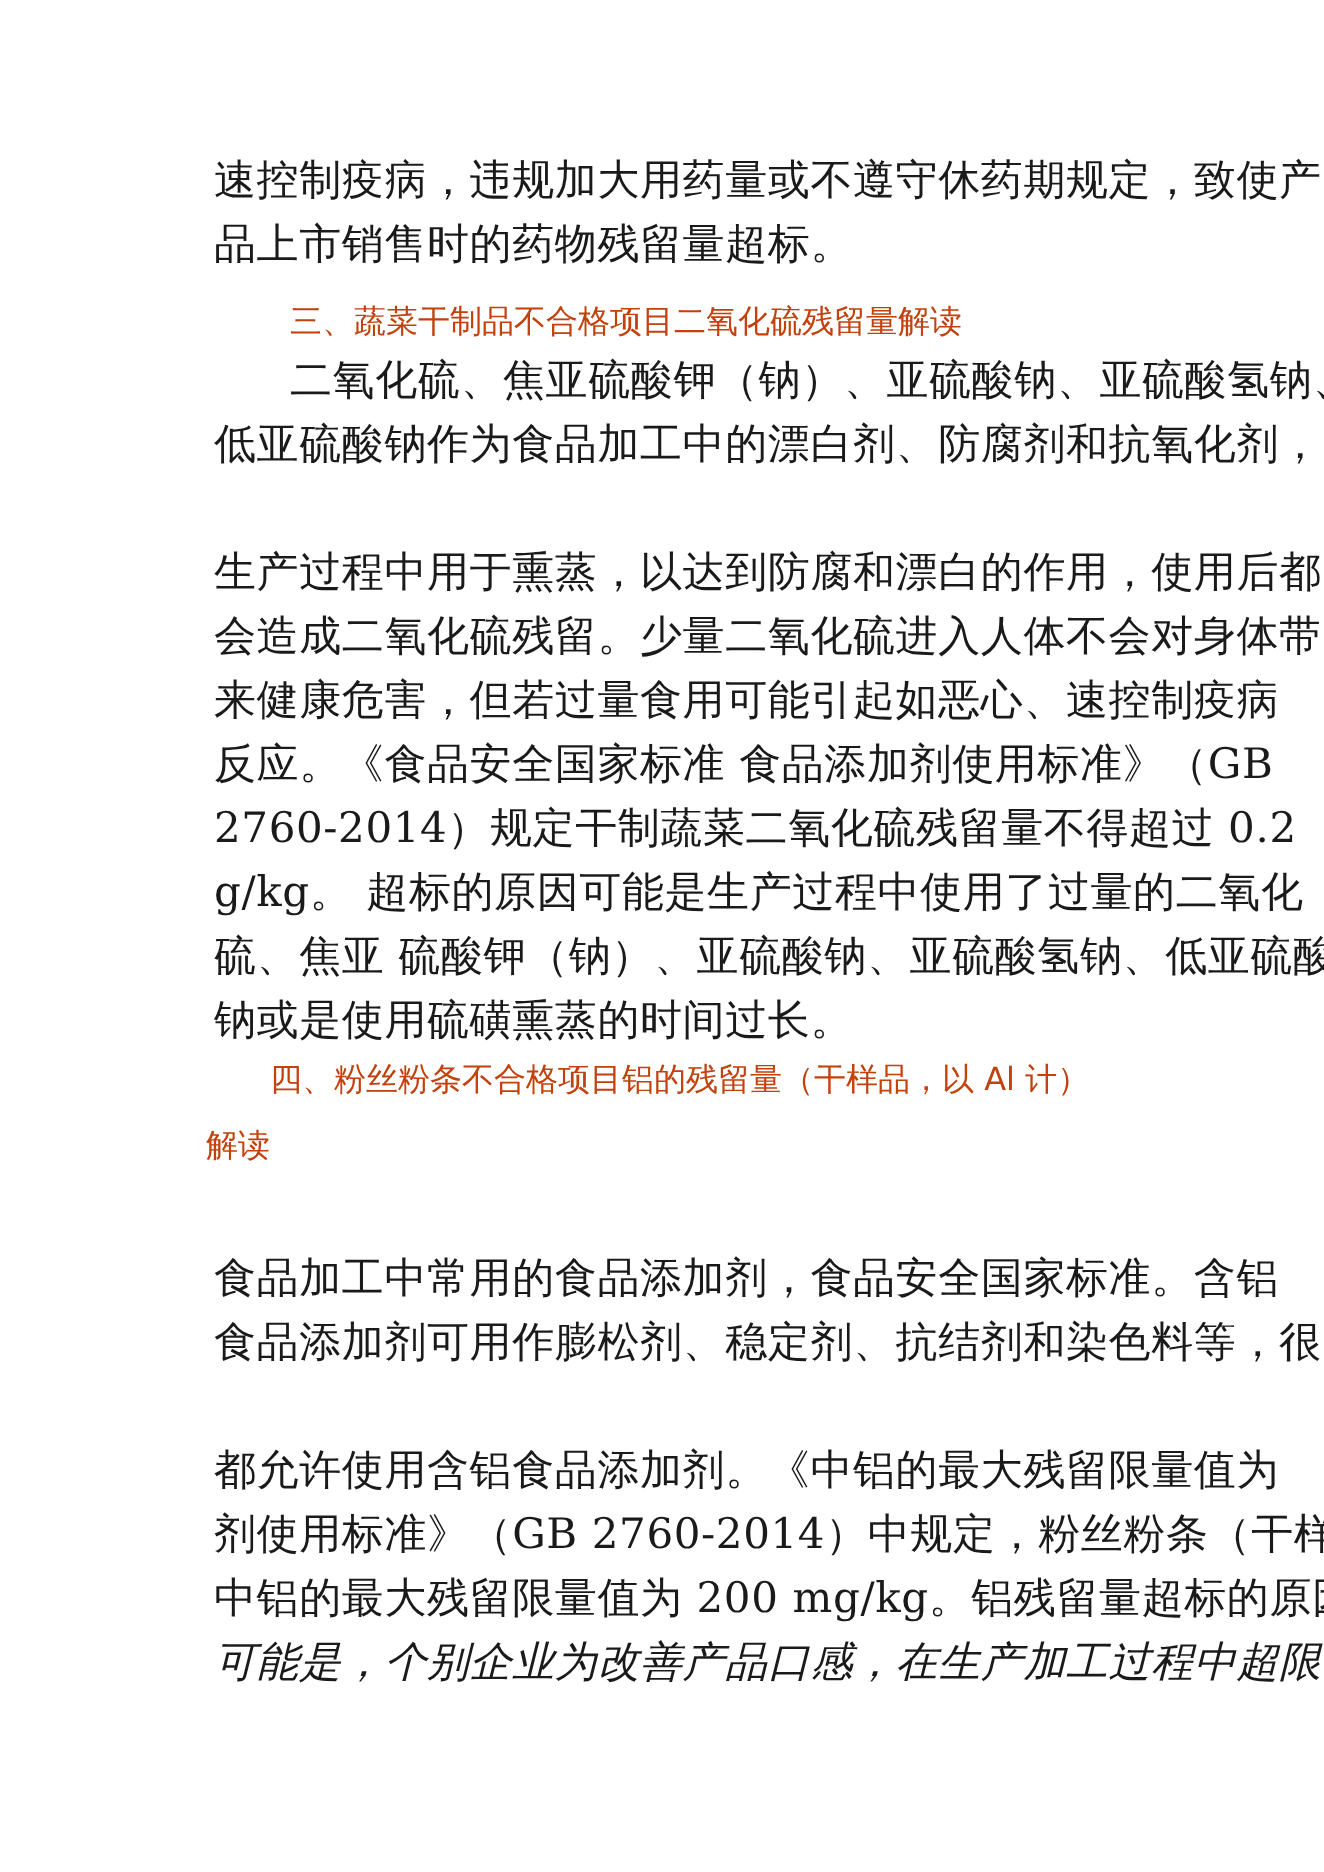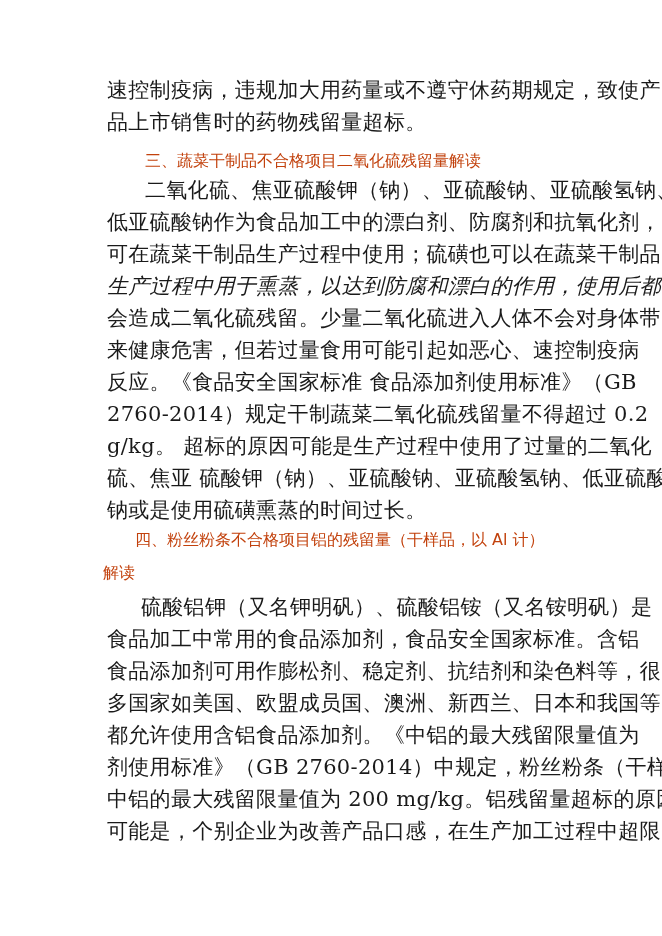--- a/index.html
+++ b/index.html
@@ -34,35 +34,32 @@
 
 <div class="page">
 
   <div class="line" style="top:78px;">速控制疫病，违规加大用药量或不遵守休药期规定，致使产</div>
   <div class="line last" style="top:110px;">品上市销售时的药物残留量超标。</div>
 
   <div class="heading" style="left:145px; top:149px;">三、蔬菜干制品不合格项目二氧化硫残留量解读</div>
 
   <div class="line" style="left:145px; width:418px; top:178px;">二氧化硫、焦亚硫酸钾（钠）、亚硫酸钠、亚硫酸氢钠、</div>
   <div class="line" style="top:210px;">低亚硫酸钠作为食品加工中的漂白剂、防腐剂和抗氧化剂，</div>
-  <div class="line" style="top:242px;">可在蔬菜干制品生产过程中使用；硫磺也可以在蔬菜干制品</div>
-  <div class="line" style="top:274px;font-style:italic;">生产过程中用于熏蒸，以达到防腐和漂白的作用，使用后都</div>
+  <div class="line" style="top:274px;">生产过程中用于熏蒸，以达到防腐和漂白的作用，使用后都</div>
   <div class="line" style="top:306px;">会造成二氧化硫残留。少量二氧化硫进入人体不会对身体带</div>
   <div class="line" style="top:338px;">来健康危害，但若过量食用可能引起如恶心、速控制疫病</div>
   <div class="line" style="top:370px;">反应。《食品安全国家标准  食品添加剂使用标准》（GB</div>
   <div class="line" style="top:402px;">2760-2014）规定干制蔬菜二氧化硫残留量不得超过  0.2</div>
   <div class="line" style="top:434px;">g/kg。  超标的原因可能是生产过程中使用了过量的二氧化</div>
   <div class="line" style="top:466px;">硫、焦亚  硫酸钾（钠）、亚硫酸钠、亚硫酸氢钠、低亚硫酸</div>
   <div class="line last" style="top:498px;">钠或是使用硫磺熏蒸的时间过长。</div>
 
   <div class="heading" style="left:135px; top:528px;">四、粉丝粉条不合格项目铝的残留量（干样品，以 Al 计）</div>
   <div class="heading" style="left:103px; top:561px;">解读</div>
 
-  <div class="line" style="left:141px; width:422px; top:595px;">硫酸铝钾（又名钾明矾）、硫酸铝铵（又名铵明矾）是</div>
   <div class="line" style="top:627px;">食品加工中常用的食品添加剂，食品安全国家标准。含铝</div>
   <div class="line" style="top:659px;">食品添加剂可用作膨松剂、稳定剂、抗结剂和染色料等，很</div>
-  <div class="line" style="top:691px;">多国家如美国、欧盟成员国、澳洲、新西兰、日本和我国等</div>
   <div class="line" style="top:723px;">都允许使用含铝食品添加剂。《中铝的最大残留限量值为</div>
   <div class="line" style="top:755px;">剂使用标准》（GB 2760-2014）中规定，粉丝粉条（干样品）</div>
   <div class="line" style="top:787px;">中铝的最大残留限量值为  200 mg/kg。铝残留量超标的原因</div>
-  <div class="line" style="top:819px;">可能是，个别企业为改善产品口感，在生产加工过程中超限</div>
+  <div class="line" style="top:819px;font-style:italic;">可能是，个别企业为改善产品口感，在生产加工过程中超限</div>
 
 </div>
 
 </body></html>

